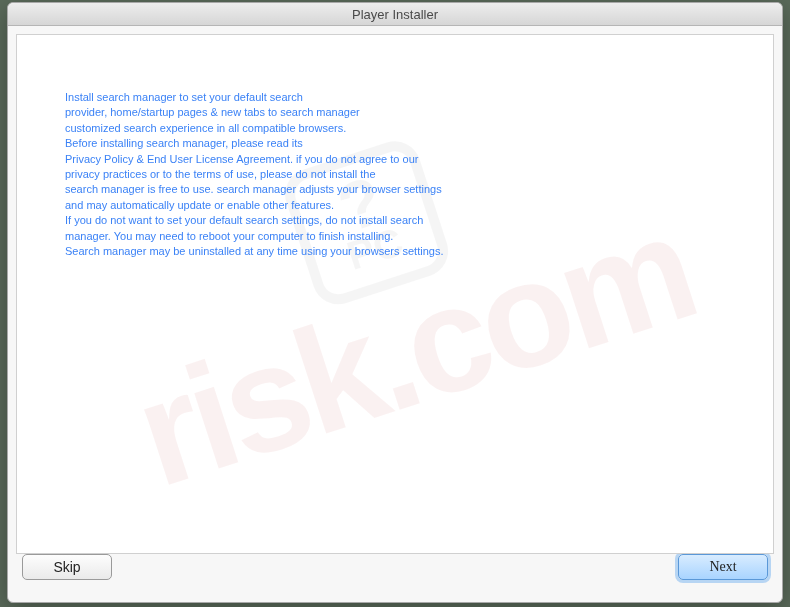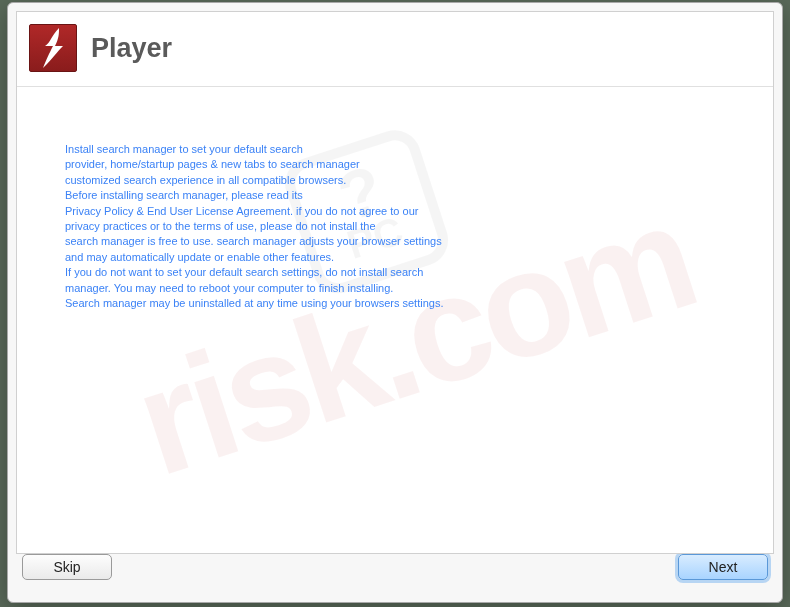--- a/index.html
+++ b/index.html
@@ -147,49 +147,45 @@
       border-radius: 5px;
       background: linear-gradient(#fdfdfd, #eaeaea);
       cursor: pointer;
       padding: 0 18px;
       color: #222;
     }
     .btn-primary {
       border: 1px solid #5a98d8;
       background: linear-gradient(#d8ecff, #a9d4ff);
       box-shadow: 0 0 0 3px rgba(120,180,240,0.5);
+      font-family: Liberation Serif, serif;
     }
   </style>
 </head>
 <body>
 
 <div class="window">
 
+  <div class="titlebar">
+    <span class="title-text">Player Installer</span>
+  </div>
 
   <div class="content">
     <div class="inner">
 
       <div class="watermark">
         <div class="wm-row">
           <div class="wm-logo">
             <span class="wm-logo-line" style="font-size:68px;line-height:0.8">?</span>
             <span class="wm-logo-line" style="font-size:40px;line-height:1">PC</span>
           </div>
         </div>
         <div class="wm-text">risk.com</div>
       </div>
 
-      <div class="header">
-        <div class="flash-icon">
-          <svg viewBox="0 0 28 40">
-            <path d="M20 0 C12 8 12 14 6 18 C12 18 14 18 14 18 C10 26 8 30 4 40 C14 30 18 24 24 18 C18 18 16 18 16 18 C20 10 20 6 20 0 Z" fill="#fff"></path>
-          </svg>
-        </div>
-        <div class="app-name">Player</div>
-      </div>
 
       <div class="body-area">
         <div class="body-text">Install search manager to set your default search
 provider, home/startup pages &amp; new tabs to search manager
 customized search experience in all compatible browsers.
 Before installing search manager, please read its
 Privacy Policy &amp; End User License Agreement. if you do not agree to our
 privacy practices or to the terms of use, please do not install the
 search manager is free to use. search manager adjusts your browser settings
 and may automatically update or enable other features.

